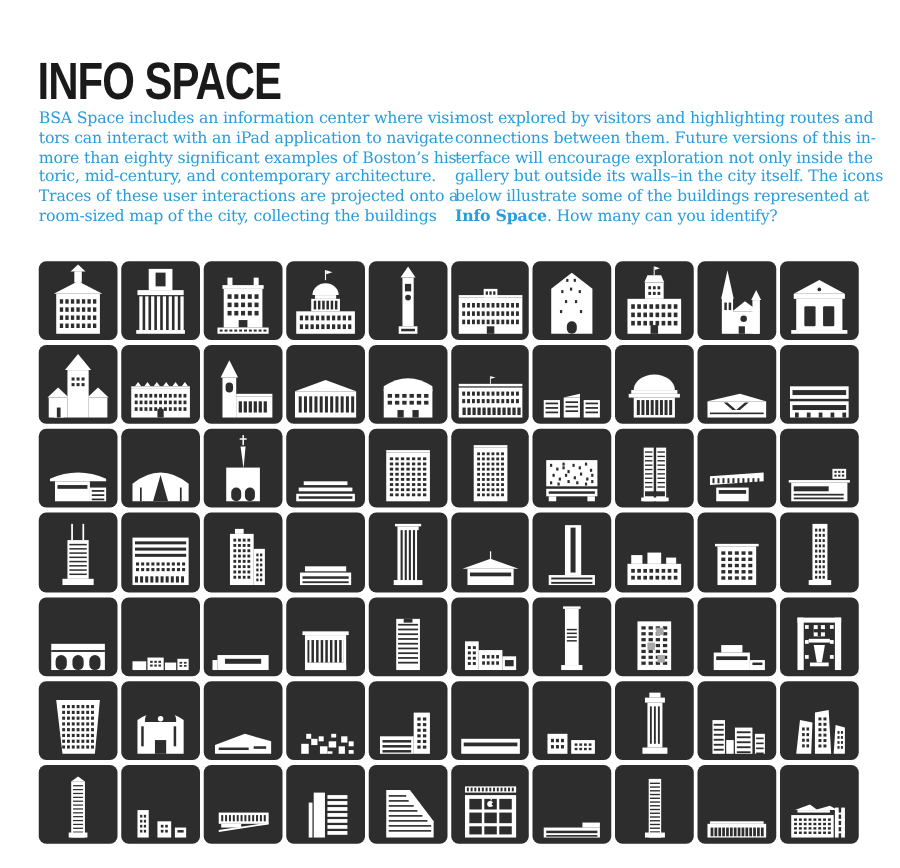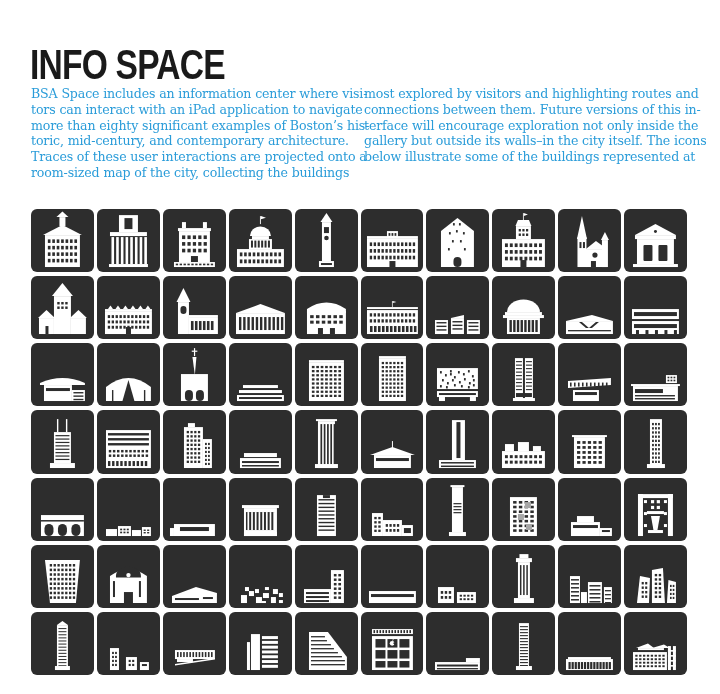--- a/index.html
+++ b/index.html
@@ -42,20 +42,21 @@
 more than eighty significant examples of Boston’s his-
 toric, mid-century, and contemporary architecture.
 Traces of these user interactions are projected onto a
 room-sized map of the city, collecting the buildings</p>
     <div>
       <p class="para">most explored by visitors and highlighting routes and
 connections between them. Future versions of this in-
 terface will encourage exploration not only inside the
 gallery but outside its walls–in the city itself. The icons
 below illustrate some of the buildings represented at</p>
+      <p class="para lastline"><strong>Info Space</strong><span>. How many can you identify?</span></p>
     </div>
   </div>
 
   <div class="grid">
       <div class="tile">
         <svg viewBox="0 0 63 63" aria-hidden="true">
           <polygon points="12,26 31.5,16 51,26" fill="#FFFFFF"></polygon>
           <rect x="14" y="26" width="35" height="32" fill="#FFFFFF"></rect>
           <rect x="16.885714285714286" y="30.3" width="2.657142857142857" height="3.575" fill="#2D2D2D"></rect>
           <rect x="21.314285714285717" y="30.3" width="2.657142857142857" height="3.575" fill="#2D2D2D"></rect>

